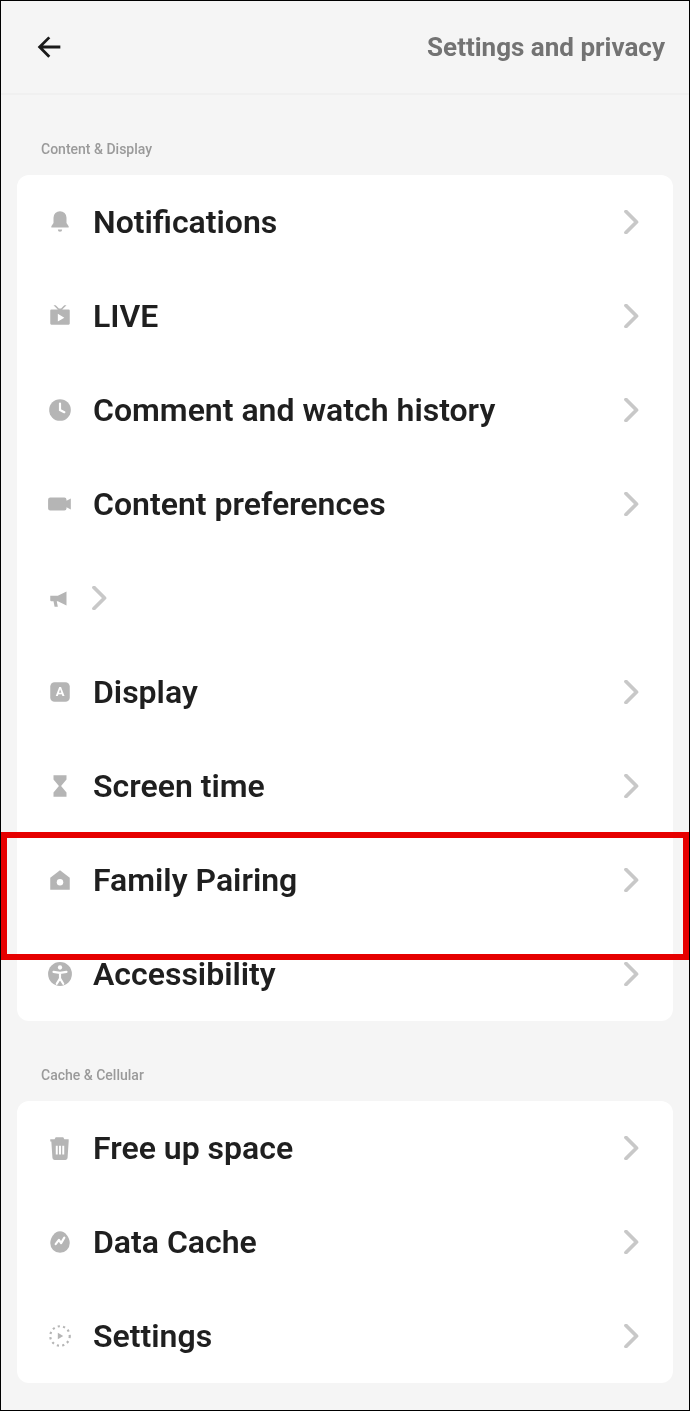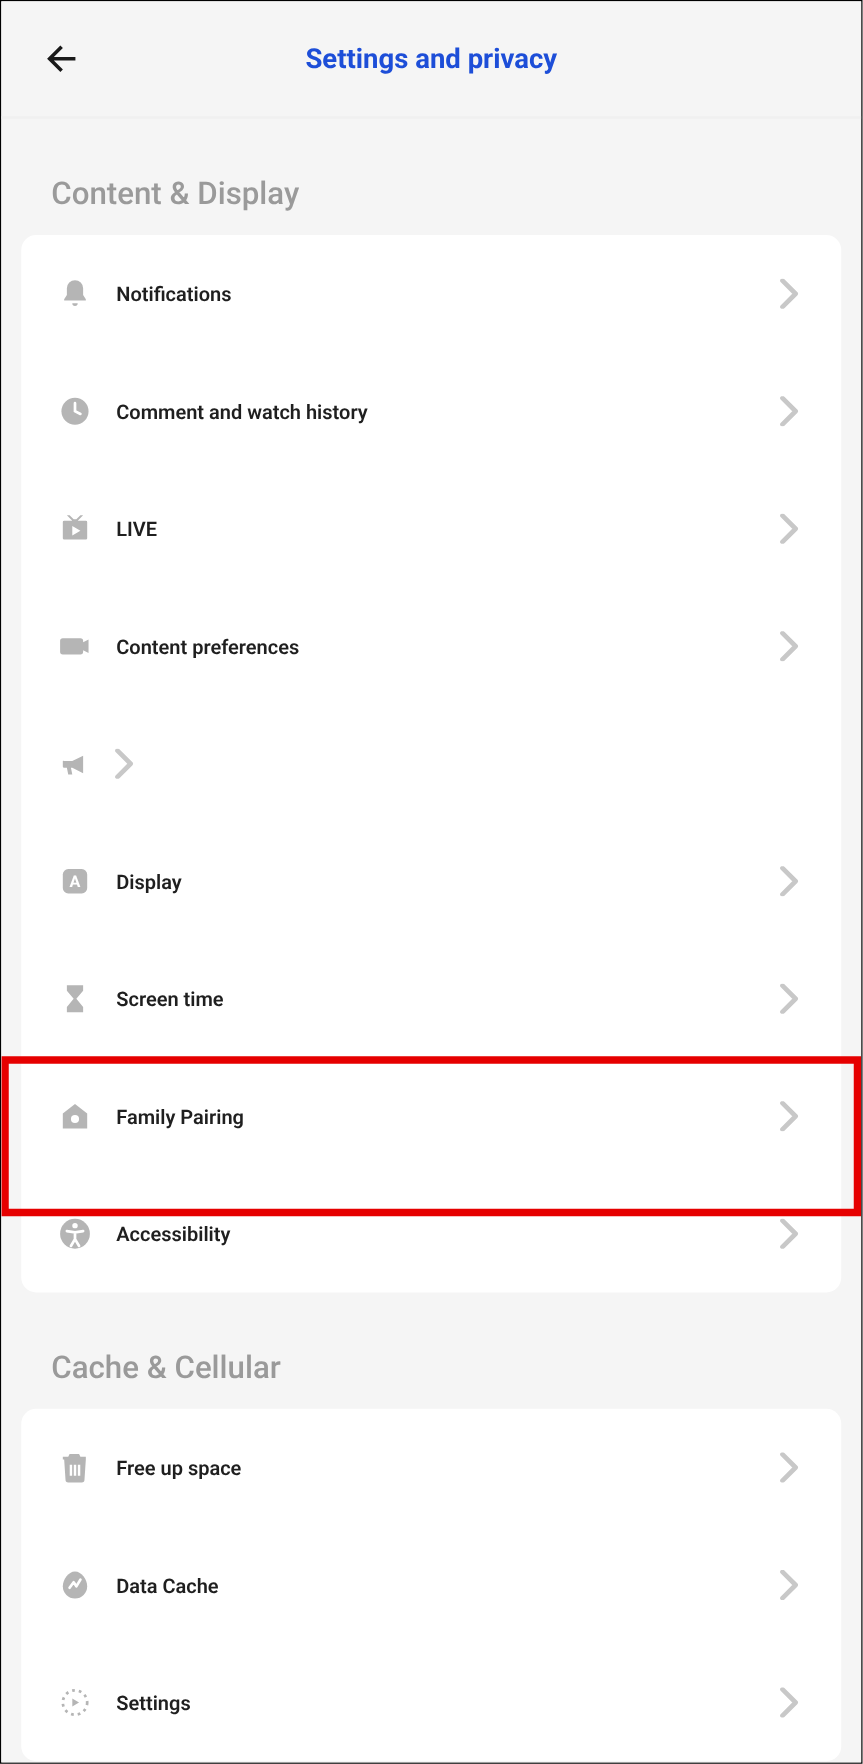--- a/index.html
+++ b/index.html
@@ -39,32 +39,32 @@
       align-items: center;
       justify-content: center;
       cursor: pointer;
     }
     .back-arrow svg {
       width: 34px;
       height: 34px;
     }
     .header-title {
       flex: 1;
-      text-align: center;
-      font-size: 22px;
+      text-align: right;
+      font-size: 26px;
       font-weight: 700;
-      color: #1d4ed8;
+      color: #737373;
     }
     .content {
       flex: 1;
       overflow-y: auto;
       padding: 0 16px;
     }
     .section-header {
-      font-size: 25px;
+      font-size: 14px;
       color: #9a9a9a;
       font-weight: 500;
       padding: 46px 24px 18px 24px;
     }
     .card {
       background: #fff;
       border-radius: 12px;
       overflow: visible;
       position: relative;
     }
@@ -81,21 +81,21 @@
       display: flex;
       align-items: center;
       justify-content: flex-start;
     }
     .row .icon-slot svg {
       width: 26px;
       height: 26px;
     }
     .row .label {
       flex: 1;
-      font-size: 16px;
+      font-size: 32px;
       font-weight: 600;
       color: #1f1f1f;
       padding-left: 4px;
     }
     .row .chevron {
       width: 22px;
       display: flex;
       align-items: center;
       justify-content: center;
     }
@@ -145,39 +145,39 @@
         <span class="chevron">
           <svg viewBox="0 0 10 16">
               <path d="M1 1l7 7-7 7" stroke="#c8c8c8" stroke-width="2.5" fill="none" stroke-linecap="round" stroke-linejoin="round"></path>
             </svg>
         </span>
       </div>
 
       <div class="row">
         <span class="icon-slot">
           <svg viewBox="0 0 24 24">
+              <path class="icon-fill" d="M8 2l3 3h2l3-3h2l-4 4h6a1 1 0 0 1 1 1v12a1 1 0 0 1-1 1H4a1 1 0 0 1-1-1V7a1 1 0 0 1 1-1h6L6 2h2zm2 8v7l6-3.5L10 10z"></path>
+            </svg>
+        </span>
+        <span class="label">LIVE</span>
+        <span class="chevron">
+          <svg viewBox="0 0 10 16">
+              <path d="M1 1l7 7-7 7" stroke="#c8c8c8" stroke-width="2.5" fill="none" stroke-linecap="round" stroke-linejoin="round"></path>
+            </svg>
+        </span>
+      </div>
+
+      <div class="row">
+        <span class="icon-slot">
+          <svg viewBox="0 0 24 24">
               <circle class="icon-fill" cx="12" cy="12" r="10"></circle>
               <path d="M12 6v6l4 2" stroke="#fff" stroke-width="2" fill="none" stroke-linecap="round"></path>
             </svg>
         </span>
         <span class="label">Comment and watch history</span>
-        <span class="chevron">
-          <svg viewBox="0 0 10 16">
-              <path d="M1 1l7 7-7 7" stroke="#c8c8c8" stroke-width="2.5" fill="none" stroke-linecap="round" stroke-linejoin="round"></path>
-            </svg>
-        </span>
-      </div>
-
-      <div class="row">
-        <span class="icon-slot">
-          <svg viewBox="0 0 24 24">
-              <path class="icon-fill" d="M8 2l3 3h2l3-3h2l-4 4h6a1 1 0 0 1 1 1v12a1 1 0 0 1-1 1H4a1 1 0 0 1-1-1V7a1 1 0 0 1 1-1h6L6 2h2zm2 8v7l6-3.5L10 10z"></path>
-            </svg>
-        </span>
-        <span class="label">LIVE</span>
         <span class="chevron">
           <svg viewBox="0 0 10 16">
               <path d="M1 1l7 7-7 7" stroke="#c8c8c8" stroke-width="2.5" fill="none" stroke-linecap="round" stroke-linejoin="round"></path>
             </svg>
         </span>
       </div>
 
       <div class="row">
         <span class="icon-slot">
           <svg viewBox="0 0 24 24">

